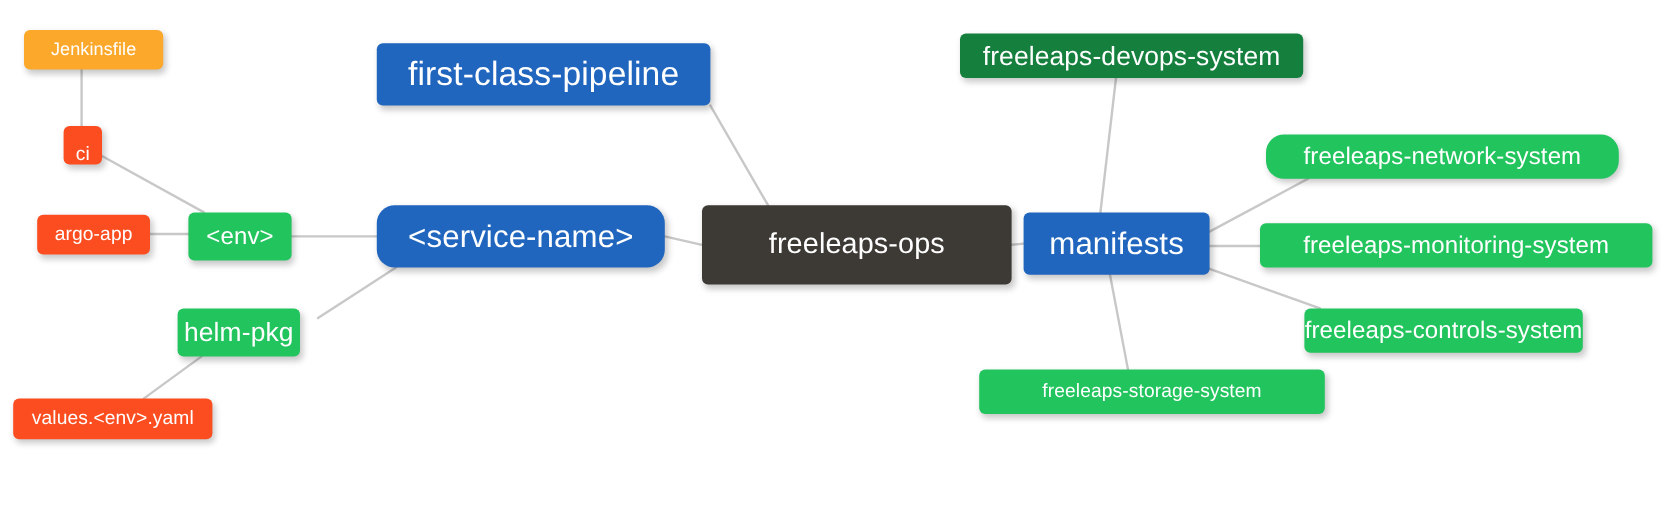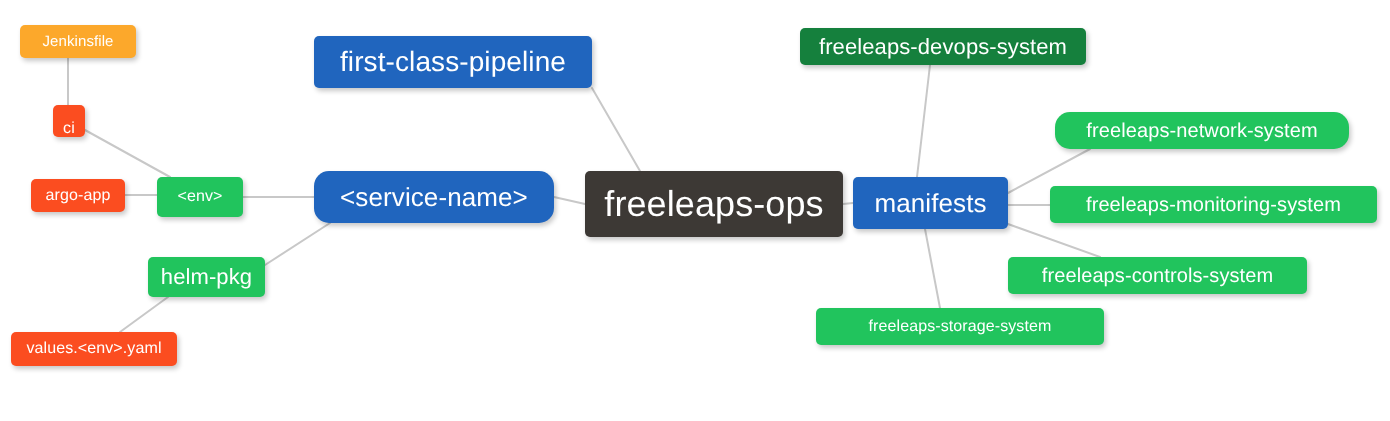--- a/index.html
+++ b/index.html
@@ -56,36 +56,36 @@
       <line x1="170" y1="177" x2="85" y2="130" stroke="#c8c8c8" stroke-width="2" stroke-linecap="round"></line>
       <line x1="68" y1="105" x2="68" y2="58" stroke="#c8c8c8" stroke-width="2" stroke-linecap="round"></line>
       <line x1="168" y1="297" x2="120" y2="332" stroke="#c8c8c8" stroke-width="2" stroke-linecap="round"></line>
       <line x1="917" y1="177" x2="930" y2="65" stroke="#c8c8c8" stroke-width="2" stroke-linecap="round"></line>
       <line x1="1008" y1="193" x2="1090" y2="149" stroke="#c8c8c8" stroke-width="2" stroke-linecap="round"></line>
       <line x1="1008" y1="205" x2="1050" y2="205" stroke="#c8c8c8" stroke-width="2" stroke-linecap="round"></line>
       <line x1="1008" y1="224" x2="1100" y2="257" stroke="#c8c8c8" stroke-width="2" stroke-linecap="round"></line>
       <line x1="925" y1="229" x2="940" y2="308" stroke="#c8c8c8" stroke-width="2" stroke-linecap="round"></line>
     </svg>
   <div id="node-layer">
-      <div class="node" style="left: 585px; top: 171px; width: 258px; height: 66px; background: rgb(61, 57, 53); font-size: 36px;">
+      <div class="node" style="left: 585px; top: 171px; width: 258px; height: 66px; background: rgb(61, 57, 53); font-size: 24px;">
         <span>freeleaps-ops</span>
       </div>
       <div class="node" style="left: 314px; top: 171px; width: 240px; height: 52px; background: rgb(32, 101, 190); font-size: 26px; border-radius: 15px;">
         <span>&lt;service-name&gt;</span>
       </div>
       <div class="node" style="left: 314px; top: 36px; width: 278px; height: 52px; background: rgb(32, 101, 190); font-size: 28px;">
         <span>first-class-pipeline</span>
       </div>
       <div class="node" style="left: 853px; top: 177px; width: 155px; height: 52px; background: rgb(32, 101, 190); font-size: 26px;">
         <span>manifests</span>
       </div>
-      <div class="node" style="left: 157px; top: 177px; width: 86px; height: 40px; background: rgb(33, 196, 93); font-size: 16px;">
+      <div class="node" style="left: 157px; top: 177px; width: 86px; height: 40px; background: rgb(33, 196, 93); font-size: 20px;">
         <span>&lt;env&gt;</span>
       </div>
-      <div class="node" style="left: 148px; top: 257px; width: 117px; height: 40px; background: rgb(33, 196, 93); font-size: 22px;">
+      <div class="node" style="left: 148px; top: 257px; width: 102px; height: 40px; background: rgb(33, 196, 93); font-size: 22px;">
         <span>helm-pkg</span>
       </div>
       <div class="node" style="left: 53px; top: 105px; width: 32px; height: 32px; background: rgb(251, 77, 32); font-size: 16px; align-items: flex-end;">
         <span>ci</span>
       </div>
       <div class="node" style="left: 20px; top: 25px; width: 116px; height: 33px; background: rgb(252, 168, 43); font-size: 15px;">
         <span>Jenkinsfile</span>
       </div>
       <div class="node" style="left: 31px; top: 179px; width: 94px; height: 33px; background: rgb(251, 77, 32); font-size: 16px;">
         <span>argo-app</span>
@@ -95,20 +95,20 @@
       </div>
       <div class="node" style="left: 800px; top: 28px; width: 286px; height: 37px; background: #15803d; font-size: 22px;">
         <span>freeleaps-devops-system</span>
       </div>
       <div class="node" style="left: 1055px; top: 112px; width: 294px; height: 37px; background: rgb(33, 196, 93); font-size: 20px; border-radius: 15px;">
         <span>freeleaps-network-system</span>
       </div>
       <div class="node" style="left: 1050px; top: 186px; width: 327px; height: 37px; background: rgb(33, 196, 93); font-size: 20px;">
         <span>freeleaps-monitoring-system</span>
       </div>
-      <div class="node" style="left: 1008px; top: 257px; width: 299px; height: 37px; background: rgb(33, 196, 93); font-size: 20px;">
+      <div class="node" style="left: 1087px; top: 257px; width: 232px; height: 37px; background: rgb(33, 196, 93); font-size: 20px;">
         <span>freeleaps-controls-system</span>
       </div>
       <div class="node" style="left: 816px; top: 308px; width: 288px; height: 37px; background: rgb(33, 196, 93); font-size: 16px;">
         <span>freeleaps-storage-system</span>
       </div>
     </div>
 </div>
 
 </body></html>

